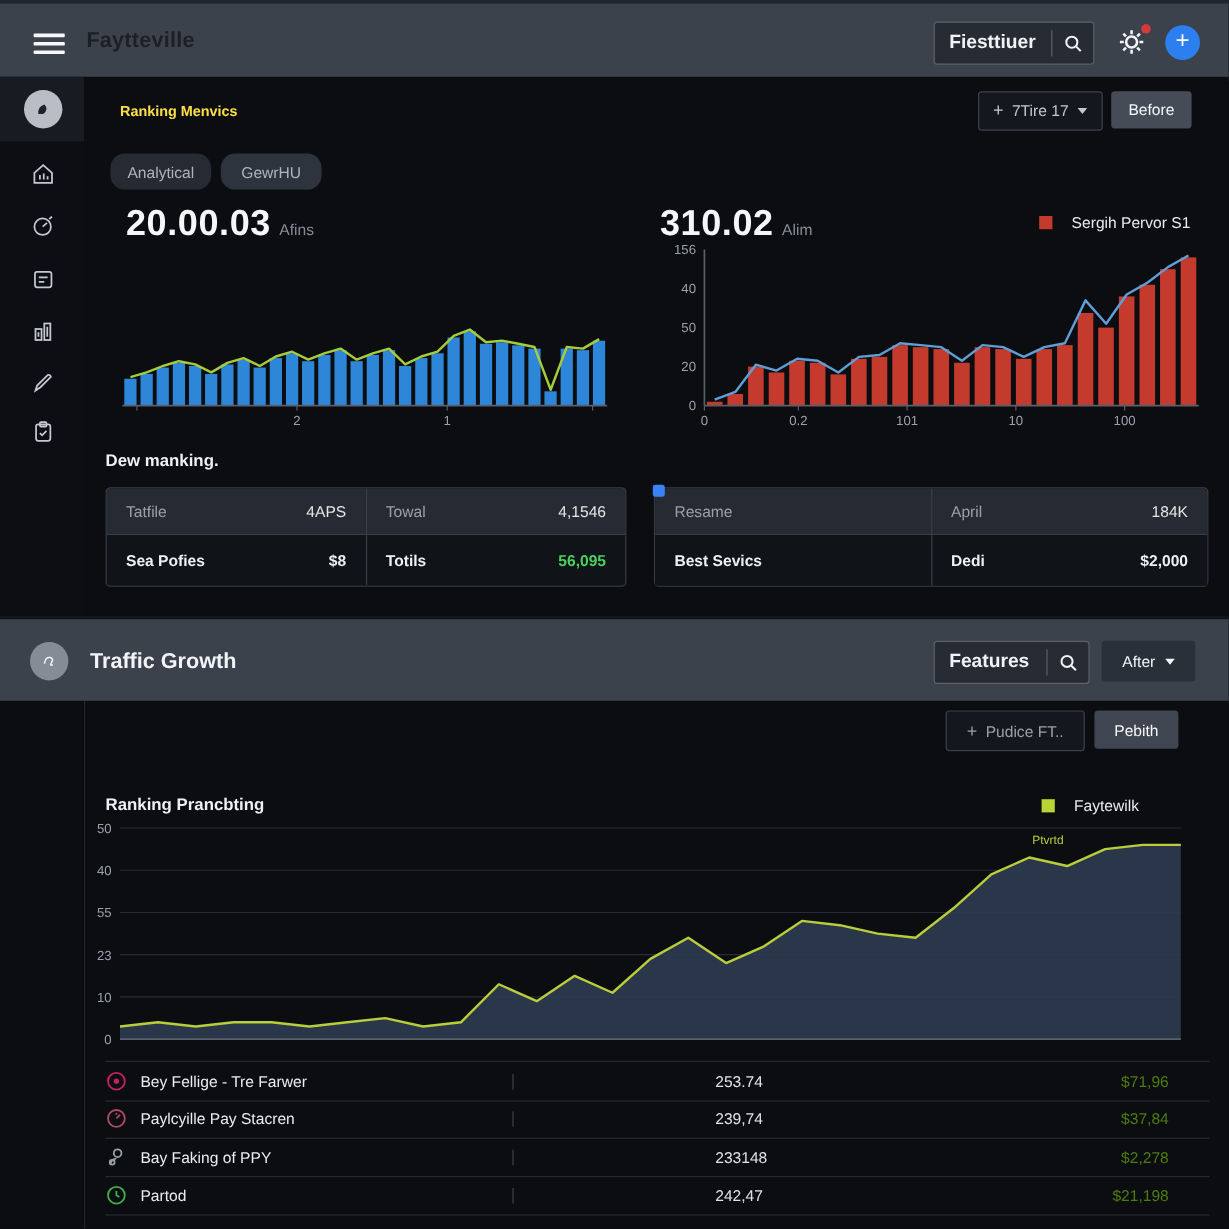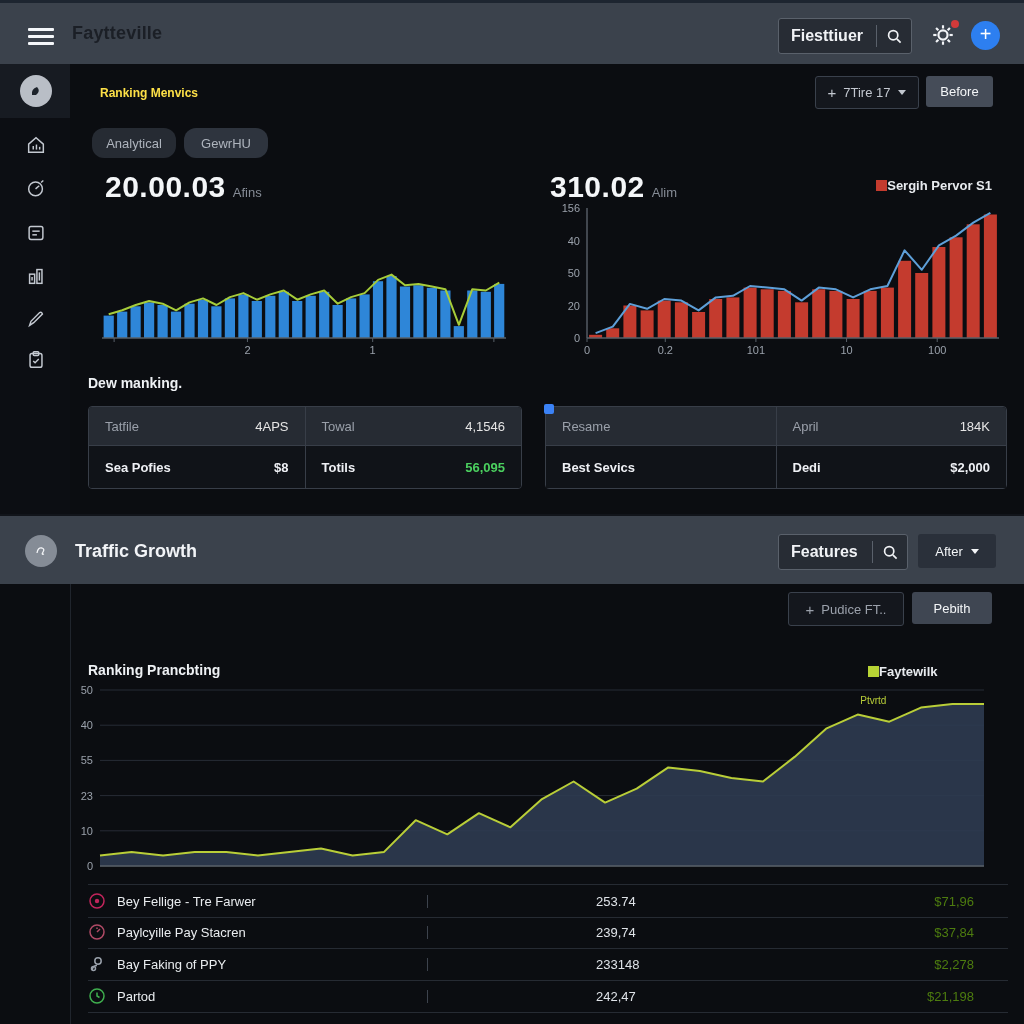--- a/index.html
+++ b/index.html
@@ -26,21 +26,21 @@
   
   .section1{position:absolute;left:70px;top:64px;width:954px;height:450px;background:#0b0d11}
   .sec-title{font-size:12px;font-weight:bold;color:#fde047}
   .btn-outline{display:flex;align-items:center;justify-content:center;border:1px solid #3a414c;border-radius:3px;color:#c3c8d0;font-size:13px;cursor:pointer;background:#14171d}
   .btn-solid{display:flex;align-items:center;justify-content:center;border-radius:3px;background:#454c58;color:#f4f6f8;font-size:13px;cursor:pointer}
   .chev{width:0;height:0;border-left:4px solid transparent;border-right:4px solid transparent;border-top:5px solid currentColor;display:inline-block;margin-left:8px}
   .plus{font-size:15px;margin-right:7px;font-weight:normal}
   .tab{position:absolute;height:30px;border-radius:12px;color:#aeb4bd;font-size:13px;display:flex;align-items:center;justify-content:center;cursor:pointer}
   .statval{font-size:30px;font-weight:bold;color:#f4f6f8;letter-spacing:.5px}
   .statsuf{font-size:13px;color:#868c96;margin-left:7px;font-weight:normal}
-  .legend{display:flex;align-items:center;gap:0;font-size:13px;color:#e8ebef;font-weight:bold}
+  .legend{display:flex;align-items:center;gap:16px;font-size:13px;color:#e8ebef;font-weight:normal}
   .lsq{width:11px;height:11px;display:inline-block}
   .caption{font-size:14px;font-weight:bold;color:#eef1f4}
   .mtable{position:absolute;border:1px solid #383e48;border-radius:4px;overflow:hidden}
   .mrow{display:flex;align-items:center;height:38px;font-size:13px}
   .mrow.hdr{background:#262b33;color:#9aa0aa;border-bottom:1px solid #383e48}
   .mrow.dat{background:#101318;color:#eef0f4;height:42px;font-weight:bold}
   .mcell{flex:1;display:flex;align-items:center;justify-content:space-between;padding:0 16px;height:100%}
   .mcell + .mcell{border-left:1px solid #383e48}
   .hval{color:#e5e5e5}
   .bluesq{position:absolute;left:-2px;top:-3px;width:10px;height:10px;border-radius:2px}
@@ -330,21 +330,21 @@
     </div>
   </div>
 
   <section class="section2">
     <div class="s2border"></div>
 
     <div class="btn-outline abs" style="left:788px;top:8px;width:114px;height:32px;color:#9ba1ab">
       <span class="plus">+</span>
       <span>Pudice FT..</span>
     </div>
-    <div class="btn-solid abs" style="left:912px;top:8px;width:80px;height:32px;background:#3f4652">Pebith</div>
+    <div class="btn-solid abs" style="left:912px;top:8px;width:70px;height:32px;background:#3f4652">Pebith</div>
 
     <div class="caption abs" style="left:88px;top:78px">Ranking Prancbting</div>
     <div class="legend abs" style="left:868px;top:80px">
       <span class="lsq" style="background: rgb(184, 212, 53);"></span>
       <span>Faytewilk</span>
     </div>
 
     <div class="chartbox" style="left:72px;top:100px" id="chart3"><svg width="922" height="192" viewBox="0 0 922 192">
           <line x1="28" y1="6" x2="912" y2="6" stroke="#272c36" stroke-width="1"></line>
           <text x="21" y="10" fill="#9aa1ab" font-size="11" text-anchor="end" font-family="Liberation Sans,sans-serif">50</text>

